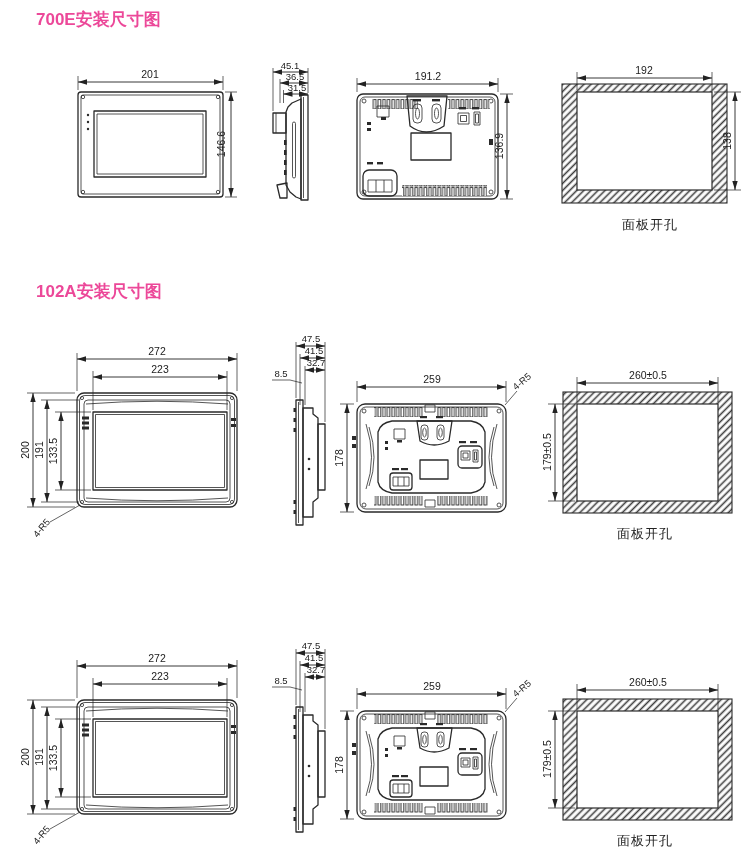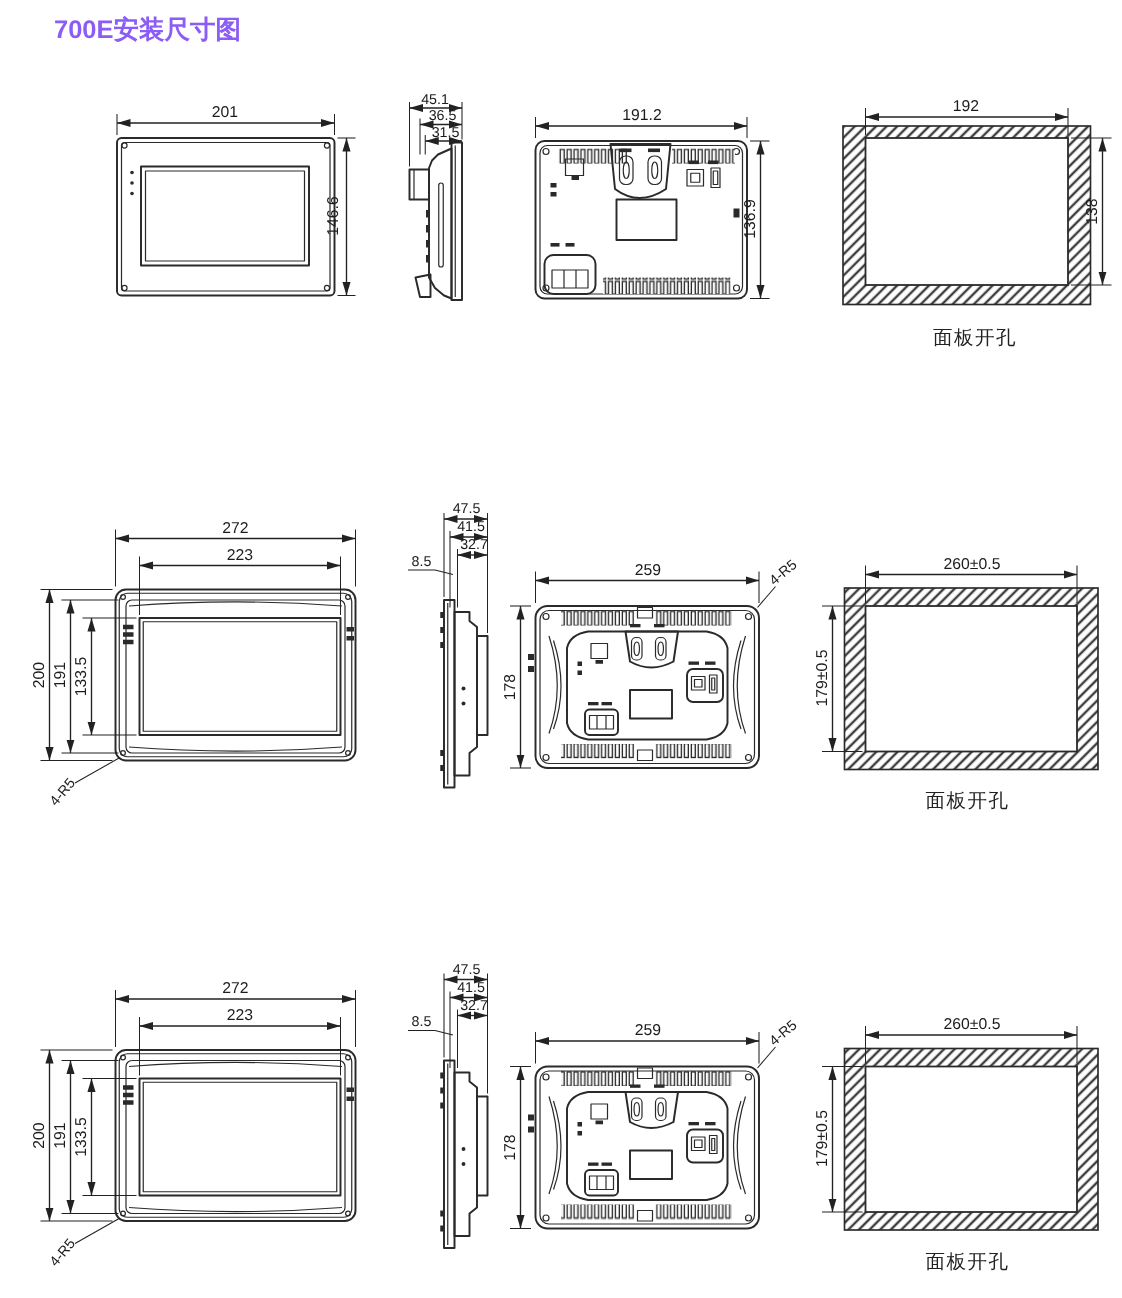--- a/index.html
+++ b/index.html
@@ -1,36 +1,37 @@
 <!DOCTYPE html>
 <html><head>
 <meta charset="utf-8">
 <style>
   html,body{margin:0;padding:0;background:#ffffff;}
   #page{position:relative;width:748px;height:865px;background:#fff;overflow:hidden;
         font-family:"Liberation Sans","DejaVu Sans",sans-serif;}
-  .sec-title{position:absolute;left:36px;font-size:17px;font-weight:bold;color:#8b5cf6;
+  .sec-title{position:absolute;left:36px;font-size:17px;font-weight:bold;color:#ec4899;
              font-family:"Liberation Sans","DejaVu Sans",sans-serif;}
   #t1{top:8px;} #t2{top:280px;} #t3{top:575px;}
   svg{position:absolute;top:0;left:0;}
   .p1{fill:none;stroke:#2a2a2a;stroke-width:1.3;stroke-linejoin:round;stroke-linecap:round;}
   .p2{fill:none;stroke:#2a2a2a;stroke-width:0.8;stroke-linejoin:round;}
   .fd{fill:#2a2a2a;stroke:none;}
   .dim{stroke:#222222;stroke-width:0.9;fill:none;}
   .ext{stroke:#222222;stroke-width:0.7;fill:none;}
   .t{font-family:"Liberation Sans","DejaVu Sans",sans-serif;font-size:10.5px;fill:#1c1c1c;text-anchor:middle;}
   .ts{font-size:9.5px;}
   .cap{font-family:"Liberation Sans","DejaVu Sans",sans-serif;font-size:13px;fill:#222;text-anchor:middle;letter-spacing:1px;}
 </style>
 </head>
 <body>
 
 <div id="page">
 
   <div class="sec-title" id="t1">700E安装尺寸图</div>
+  <div class="sec-title" id="t2">102A安装尺寸图</div>
 
   <svg width="748" height="865" viewBox="0 0 748 865">
     <defs>
       <marker id="arr" viewBox="0 0 8 6" refX="8" refY="3" markerWidth="9" markerHeight="7" markerUnits="userSpaceOnUse" orient="auto-start-reverse">
         <path d="M8,3 L0,0.6 L0,5.4 Z" fill="#222"></path>
       </marker>
       <pattern id="hatch" width="5" height="5" patternUnits="userSpaceOnUse" patternTransform="rotate(-45)">
         <line x1="0" y1="2.5" x2="5" y2="2.5" stroke="#3d3d3d" stroke-width="1.6"></line>
       </pattern>
       <pattern id="vents" width="4.6" height="11" patternUnits="userSpaceOnUse">

